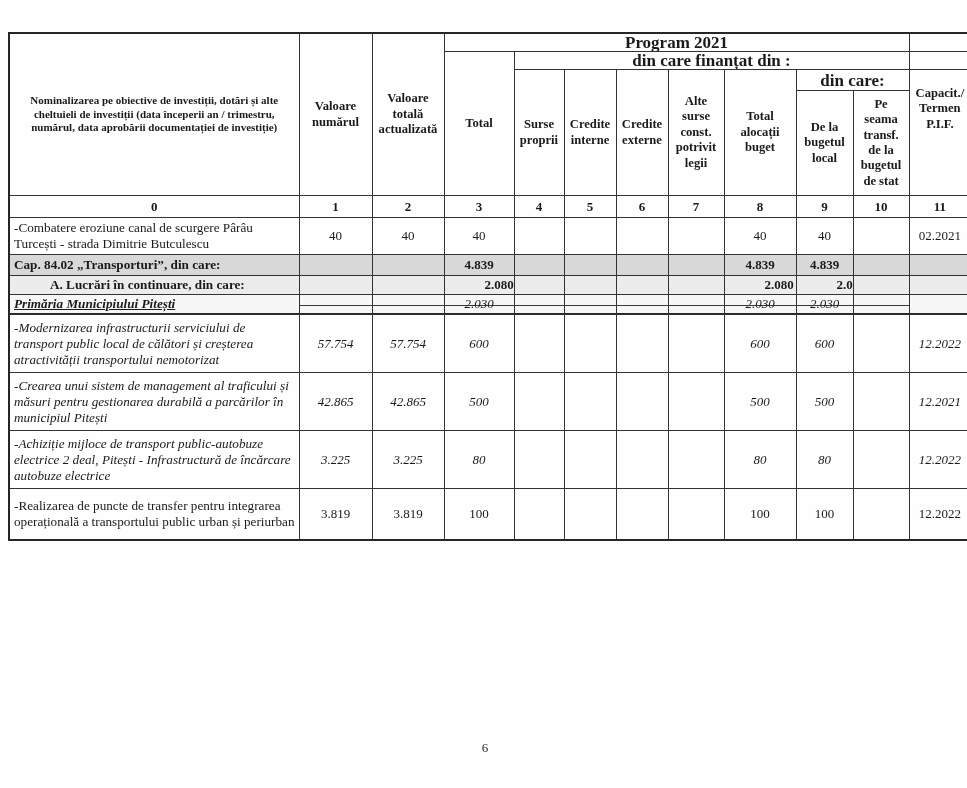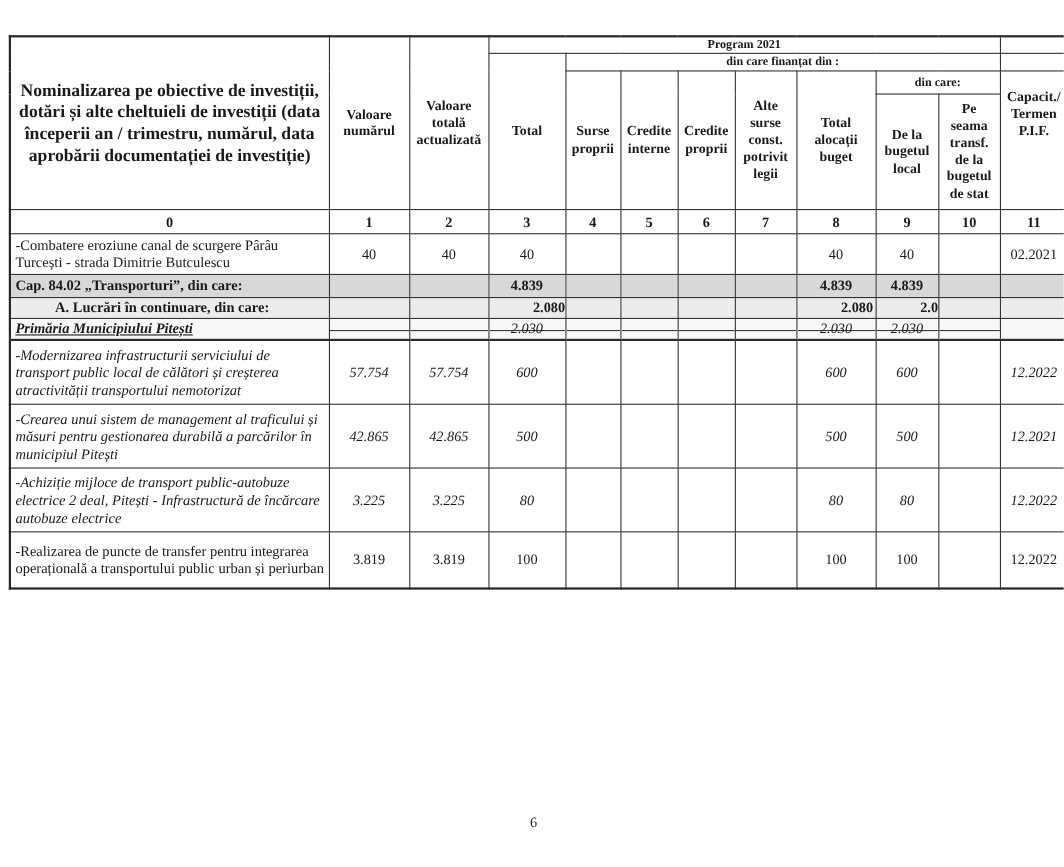--- a/index.html
+++ b/index.html
@@ -16,22 +16,22 @@
     border:2px solid #262626;
   }
   td {
     border:1.5px solid #333;
     padding:0 3px;
     text-align:center; vertical-align:middle;
     font-size:13px; line-height:1.22;
     overflow:hidden;
   }
   td.hdr  { font-weight:bold; font-size:12.6px; }
-  td.name-hdr { font-size:16px; padding:0 7px; }
-  td.spanner { font-weight:bold; font-size:11px; line-height:1; }
+  td.name-hdr { font-size:11px; padding:0 7px; }
+  td.spanner { font-weight:bold; font-size:17px; line-height:1; }
   td.vtop { vertical-align:top; padding-top:16px; }
 
   tr.hr1 td { height:14px; }
   tr.hr2 td { height:15px; }
   tr.hr3 td { height:20px; }
   tr.hr4 td { height:104px; }
   tr.nums td { height:21px; font-weight:bold; font-size:13px; }
 
   tr.r1 td { height:34px; }
   tr.r2 td { height:18px; }
@@ -89,21 +89,21 @@
     <td></td>
   </tr>
   <tr class="hr2">
     <td class="hdr" rowspan="3">Total</td>
     <td class="spanner" colspan="7">din care finanțat din :</td>
     <td></td>
   </tr>
   <tr class="hr3">
     <td class="hdr" rowspan="2">Surse proprii</td>
     <td class="hdr" rowspan="2">Credite interne</td>
-    <td class="hdr" rowspan="2">Credite proprii</td>
+    <td class="hdr" rowspan="2">Credite externe</td>
     <td class="hdr" rowspan="2">Alte surse const. potrivit legii</td>
     <td class="hdr" rowspan="2">Total alocații buget</td>
     <td class="spanner" colspan="2">din care:</td>
     <td class="hdr vtop" rowspan="2">Capacit./ Termen P.I.F.</td>
   </tr>
   <tr class="hr4">
     <td class="hdr">De la bugetul local</td>
     <td class="hdr">Pe seama transf. de la bugetul de stat</td>
   </tr>
 

